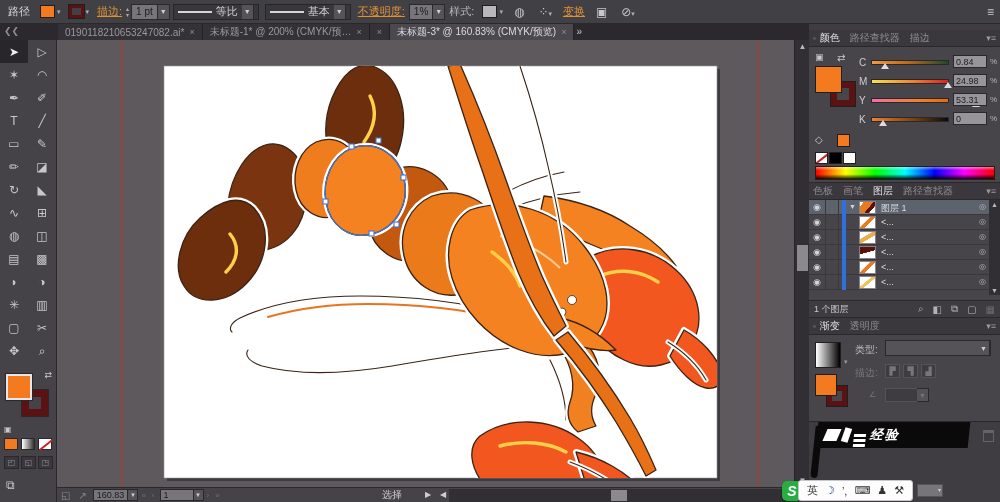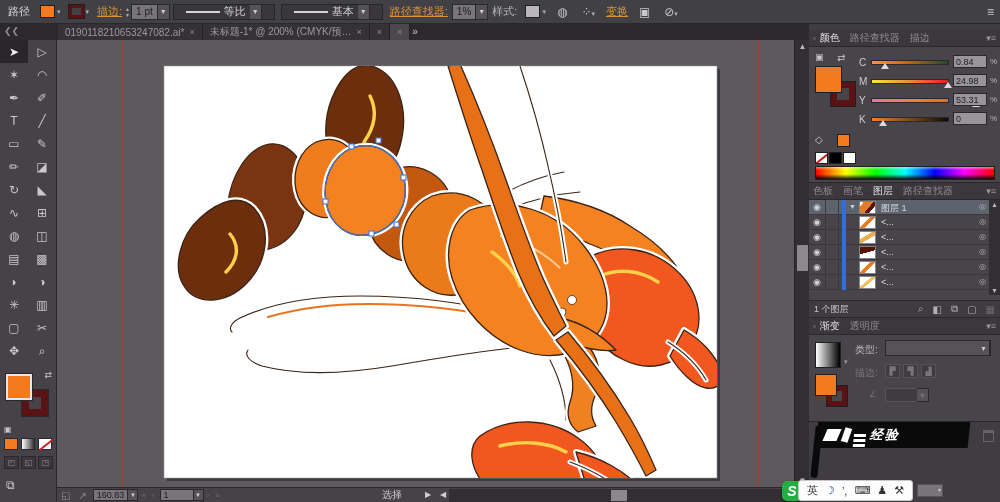--- a/index.html
+++ b/index.html
@@ -13,21 +13,21 @@
   .cb-gray{color:#b9b7bb;margin:0 4px;}
   .swatch-btn{display:flex;align-items:center;gap:2px;margin:0 4px;}
   .sw{width:15px;height:13px;border:1px solid #1f1e21;}
   .sw-fill{background:#f47a20;}
   .sw-stroke{background:#414045;border:3px solid #5a1212;outline:1px solid #1f1e21;}
   .sw-style{background:#b9b7bb;}
   .mini-caret{font-size:7px;color:#aeacb0;}
   .cb-box{display:flex;align-items:center;height:16px;background:#77747a;color:#1d1c1f;padding:0 4px;border:1px solid #2a282c;}
   .cb-box .val{font-size:10px;}
   .cb-dd{height:16px;width:12px;background:#555258;border:1px solid #2a282c;border-left:none;color:#cfcdd1;font-size:7px;display:flex;align-items:center;justify-content:center;}
-  .cb-drop{display:flex;align-items:center;height:16px;background:#39373c;border:1px solid #262528;color:#cfcdd1;padding:0 12px;margin:0 3px;gap:4px;}
+  .cb-drop{display:flex;align-items:center;height:16px;background:#39373c;border:1px solid #262528;color:#cfcdd1;padding:0 4px;margin:0 3px;gap:4px;}
   .line-sample{display:inline-block;width:34px;height:2px;background:#d6d4d8;}
   .stepper{display:flex;flex-direction:column;font-size:6px;line-height:6px;color:#aeacb0;margin-right:2px;}
   .cb-icon{color:#c9c7cb;margin:0 7px;font-size:12px;}
   .cb-menu{position:absolute;right:6px;top:5px;color:#c9c7cb;font-size:12px;}
 
   
   .tab-bar{position:absolute;left:0;top:24px;width:1000px;height:16px;background:#2b292d;display:flex;align-items:stretch;}
   .tab-cap{width:58px;color:#8f8c90;font-size:9px;padding:2px 0 0 4px;}
   .doc-tab{display:flex;align-items:center;gap:5px;padding:0 7px;font-size:10px;color:#9b989d;background:#343236;border-right:1px solid #232125;white-space:nowrap;overflow:hidden;}
   .doc-tab.active{background:#4b484e;color:#dddbe0;}
@@ -197,21 +197,21 @@
     <span class="cb-drop">
         <span class="line-sample"></span>
         <span>等比</span>
         <span class="cb-dd">▼</span>
       </span>
     <span class="cb-drop">
         <span class="line-sample"></span>
         <span>基本</span>
         <span class="cb-dd">▼</span>
       </span>
-    <span class="cb-link">路径查找器:</span>
+    <span class="cb-link">不透明度:</span>
     <span style="display:flex;">
         <span class="cb-box">
           <span class="val">1%</span>
         </span>
         <span class="cb-dd">▼</span>
       </span>
     <span class="cb-gray">样式:</span>
     <span class="swatch-btn">
         <span class="sw sw-style"></span>
         <span class="mini-caret">▾</span>
@@ -233,20 +233,21 @@
           <span class="close">×</span>
         </span>
         <span class="doc-tab">
           <span>未标题-1* @ 200% (CMYK/预…</span>
           <span class="close">×</span>
         </span>
         <span class="doc-tab">
           <span class="close">×</span>
         </span>
         <span class="doc-tab active">
+          <span>未标题-3* @ 160.83% (CMYK/预览)</span>
           <span class="close">×</span>
         </span>
       </span>
     <span class="tab-overflow">»</span>
   </div>
 
   <div class="toolbar">
     <div class="tools-grid">
 
     <div class="tool active">➤</div>

